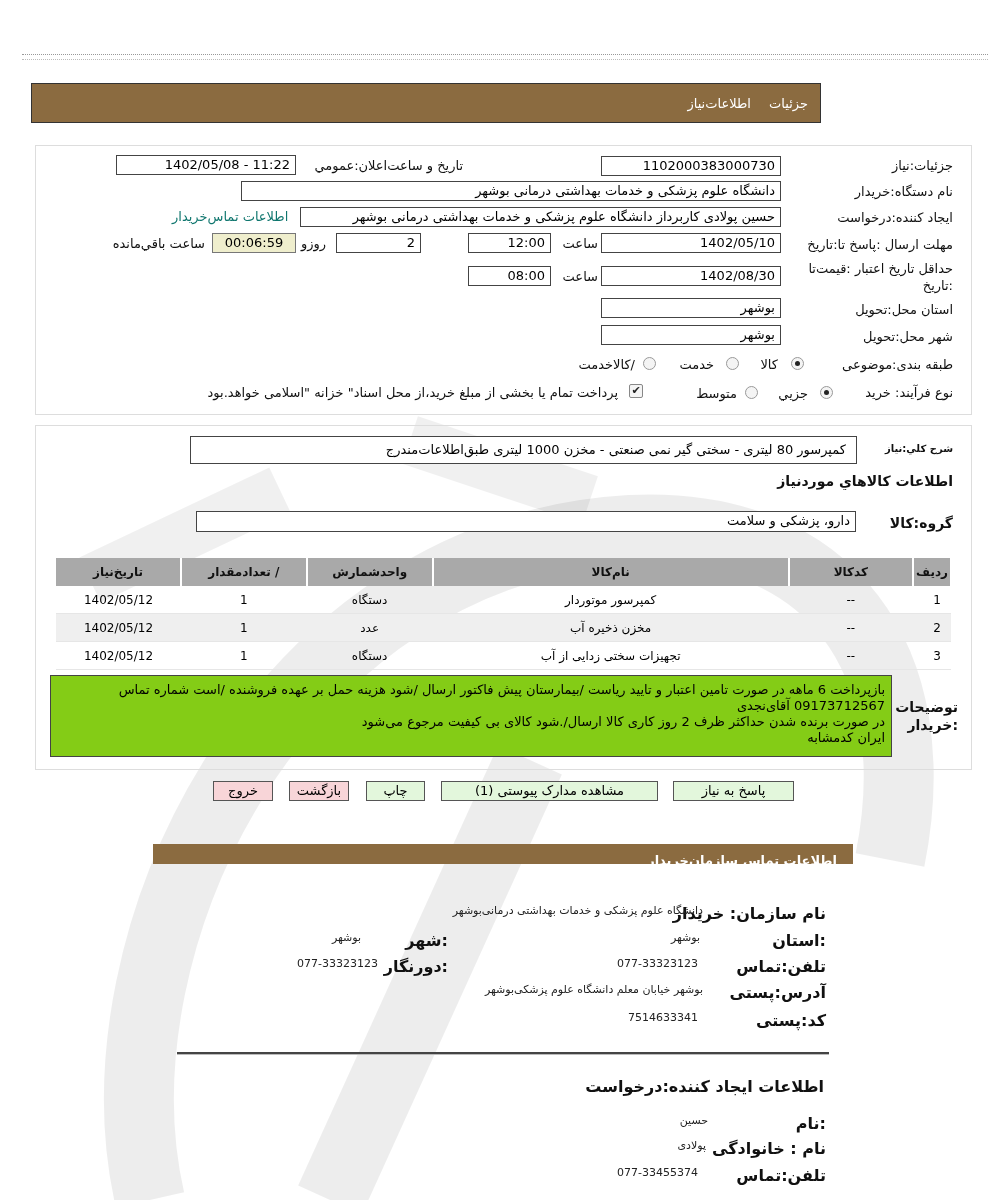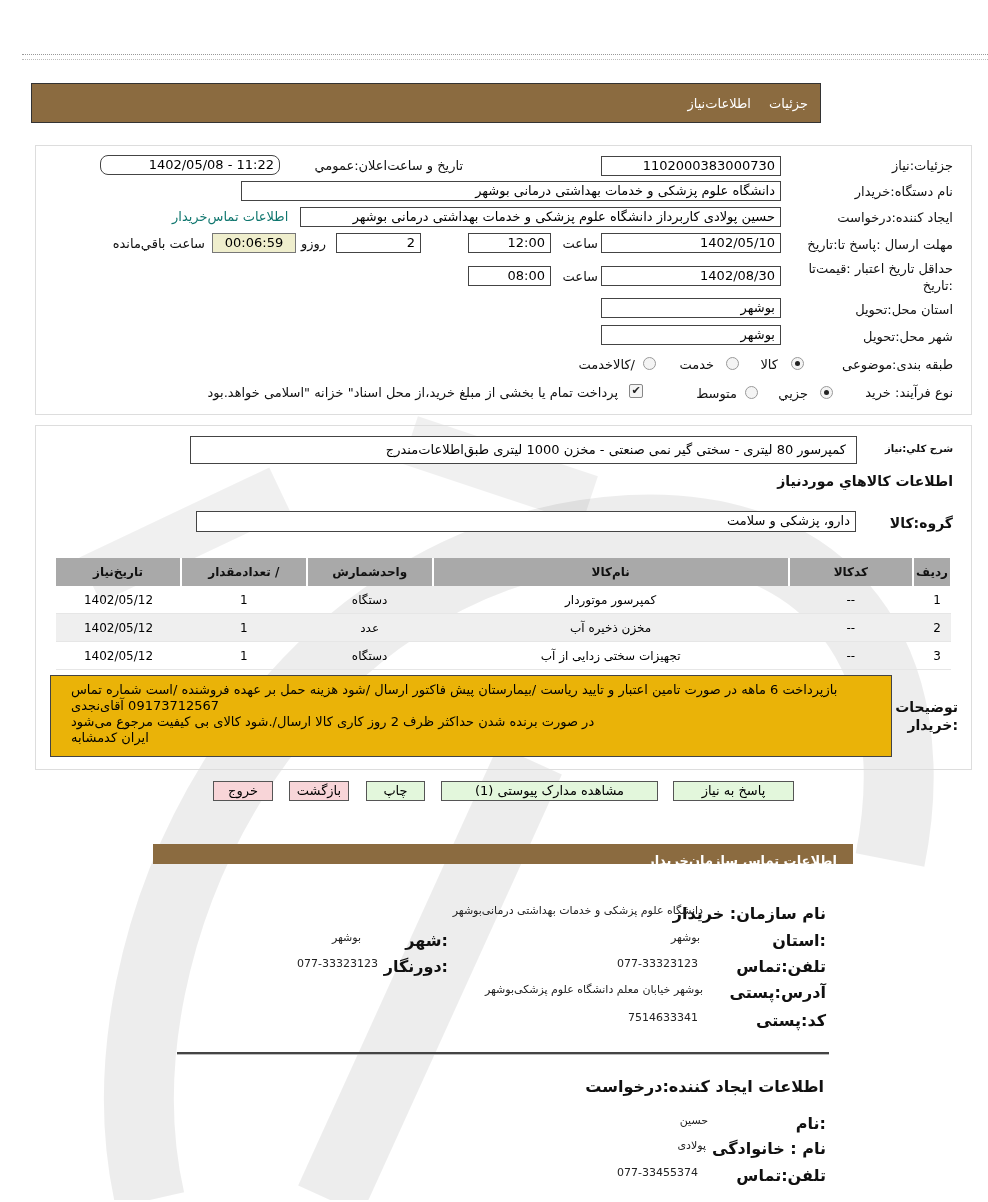--- a/index.html
+++ b/index.html
@@ -27,21 +27,21 @@
   .radio.on::after { content:""; position:absolute; left:3px; top:3px; width:5px; height:5px; border-radius:50%; background:#222; }
   .check { position:absolute; width:14px; height:14px; border:1px solid #888; border-radius:2px; background:#f4f4f4;
     box-sizing:border-box; font-size:11px; line-height:12px; text-align:center; color:#222; }
   .bold { font-weight:bold; }
   table.items { position:absolute; left:56px; top:558px; width:896px; border-collapse:collapse; direction:rtl; font-size:12px; }
   table.items th { background:#a9a9a9; color:#111; height:26px; font-weight:bold; border-right:2px solid #fff; text-align:center; font-size:12px; }
   table.items td { height:25px; text-align:center; border-bottom:1px solid #e6e6e6; }
   table.items tr.alt td { background:#efefef; }
   table.items tr td.rn { text-align:right; padding-right:10px; }
   .desc { position:absolute; left:50px; top:675px; width:842px; height:82px; border:1px solid #444; box-sizing:border-box;
-    direction:rtl; text-align:left; padding:6px 6px 0 20px; font-size:13px; line-height:16px; background:#eab308; }
+    direction:rtl; text-align:right; padding:6px 6px 0 10px; font-size:13px; line-height:16px; background:#84cc16; }
   .btn { position:absolute; height:20px; border:1px solid #555; box-sizing:border-box; text-align:center;
     line-height:18px; font-size:13px; direction:rtl; cursor:pointer; }
   .btn.green { background:#e3f7dc; }
   .btn.red { background:#f8d5d8; }
   .subbar { position:absolute; left:153px; top:844px; width:700px; height:20px; background:#8b6b40; }
   .subbar .t { position:absolute; right:16px; top:9px; color:#fff; font-weight:bold; font-size:13px; direction:rtl; white-space:nowrap; }
   .sl { position:absolute; direction:rtl; text-align:center; white-space:nowrap; font-size:16px; font-weight:bold; color:#111; }
   .sv { position:absolute; direction:rtl; text-align:right; white-space:nowrap; font-size:11px; color:#222; }
   .hr { position:absolute; left:177px; top:1052px; width:652px; height:2px; background:#444; border-bottom:1px solid #bbb; }
 </style>
@@ -62,21 +62,21 @@
     <span>جزئیات</span>
     <span>اطلاعات‌نیاز</span>
   </div>
 </div>
 
 <div class="panel" style="left:35px;top:145px;width:937px;height:270px;"></div>
 
 <div class="lbl" style="right:35px;top:158px;">جزئیات:نیاز</div>
 <div class="box ltr" style="left:601px;top:156px;width:180px;">1102000383000730</div>
 <div class="lbl" style="right:525px;top:158px;">تاریخ و ساعت‌اعلان:عمومي</div>
-<div class="box ltr" style="left:100px;top:155px;width:180px;border-radius:8px;">1402/05/08 - 11:22</div>
+<div class="box ltr" style="left:116px;top:155px;width:180px;">1402/05/08 - 11:22</div>
 
 <div class="lbl" style="right:35px;top:184px;">نام دستگاه:خریدار</div>
 <div class="box" style="left:241px;top:181px;width:540px;">دانشگاه علوم پزشکی و خدمات بهداشتی درمانی بوشهر</div>
 
 <div class="lbl" style="right:35px;top:210px;">ایجاد کننده:درخواست</div>
 <div class="box" style="left:300px;top:207px;width:481px;">حسین پولادی کاربرداز دانشگاه علوم پزشکی و خدمات بهداشتی درمانی بوشهر</div>
 <div class="link" style="left:172px;top:209px;">اطلاعات تماس‌خریدار</div>
 
 <div class="lbl" style="right:35px;top:237px;">مهلت ارسال :پاسخ تا:تاریخ</div>
 <div class="box ltr" style="left:601px;top:233px;width:180px;">1402/05/10</div>

